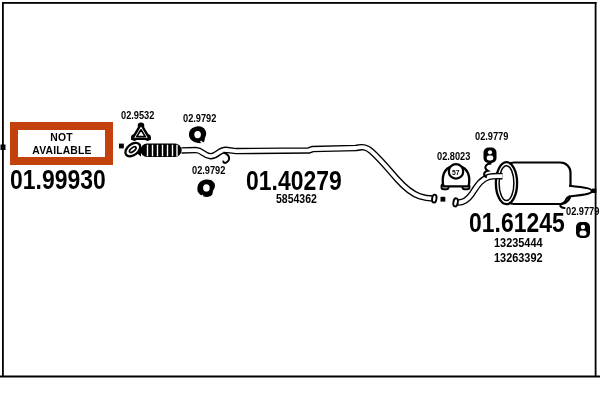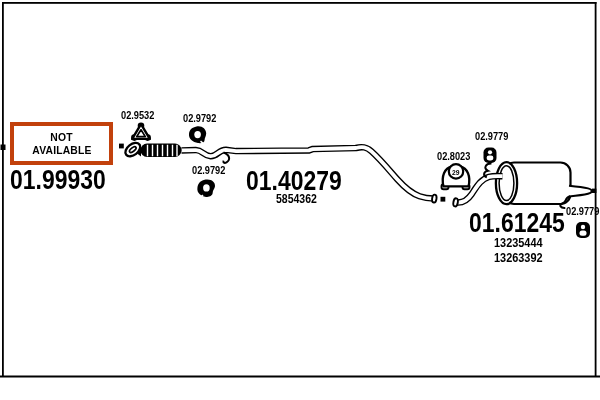--- a/index.html
+++ b/index.html
@@ -9,21 +9,21 @@
   }
   .stage svg{position:absolute;left:0;top:0;}
   .lbl{position:absolute;white-space:nowrap;line-height:1;font-weight:bold;}
   .sm{font-size:11px;transform:scaleX(0.84);transform-origin:0 0;}
   .md{font-size:12.5px;transform:scaleX(0.84);transform-origin:0 0;}
   .md2{font-size:13px;transform:scaleX(0.84);transform-origin:0 0;}
   .big{font-size:27px;transform:scaleX(0.85);transform-origin:0 0;}
   .tiny{font-size:7.5px;transform:scaleX(0.9);transform-origin:0 0;}
   .na-box{
     position:absolute;left:10px;top:122px;width:103px;height:43px;
-    border:4px solid #c2410c;box-sizing:border-box;background:#fff;
+    border:8px solid #c2410c;box-sizing:border-box;background:#fff;
     display:flex;flex-direction:column;align-items:center;justify-content:center;
   }
   .na-box span{
     font-size:11.5px;font-weight:bold;line-height:13px;
     transform:scaleX(0.9);transform-origin:50% 50%;letter-spacing:.2px;
   }
   .footer-box{
     position:absolute;left:0;top:376px;width:150px;height:23px;
     border:2px solid #000;box-sizing:border-box;background:#fff;
     display:flex;align-items:center;
@@ -128,21 +128,21 @@
     <span>AVAILABLE</span>
   </div>
 
   <div class="lbl big" style="left:10px;top:167px;">01.99930</div>
   <div class="lbl sm" style="left:120.5px;top:110px;">02.9532</div>
   <div class="lbl sm" style="left:183px;top:113px;">02.9792</div>
   <div class="lbl sm" style="left:192px;top:165px;">02.9792</div>
   <div class="lbl big" style="left:246px;top:168px;">01.40279</div>
   <div class="lbl md" style="left:276px;top:193px;">5854362</div>
   <div class="lbl sm" style="left:436.5px;top:151px;">02.8023</div>
-  <div class="lbl tiny" style="left:452px;top:168.5px;">29</div>
+  <div class="lbl tiny" style="left:452px;top:168.5px;">57</div>
   <div class="lbl sm" style="left:474.5px;top:131px;">02.9779</div>
   <div class="lbl big" style="left:468.5px;top:210px;">01.61245</div>
   <div class="lbl md2" style="left:494px;top:236px;">13235444</div>
   <div class="lbl md2" style="left:494px;top:251px;">13263392</div>
   <div class="lbl sm" style="left:566px;top:206px;">02.9779</div>
 
 
 </div>
 
 </body></html>

